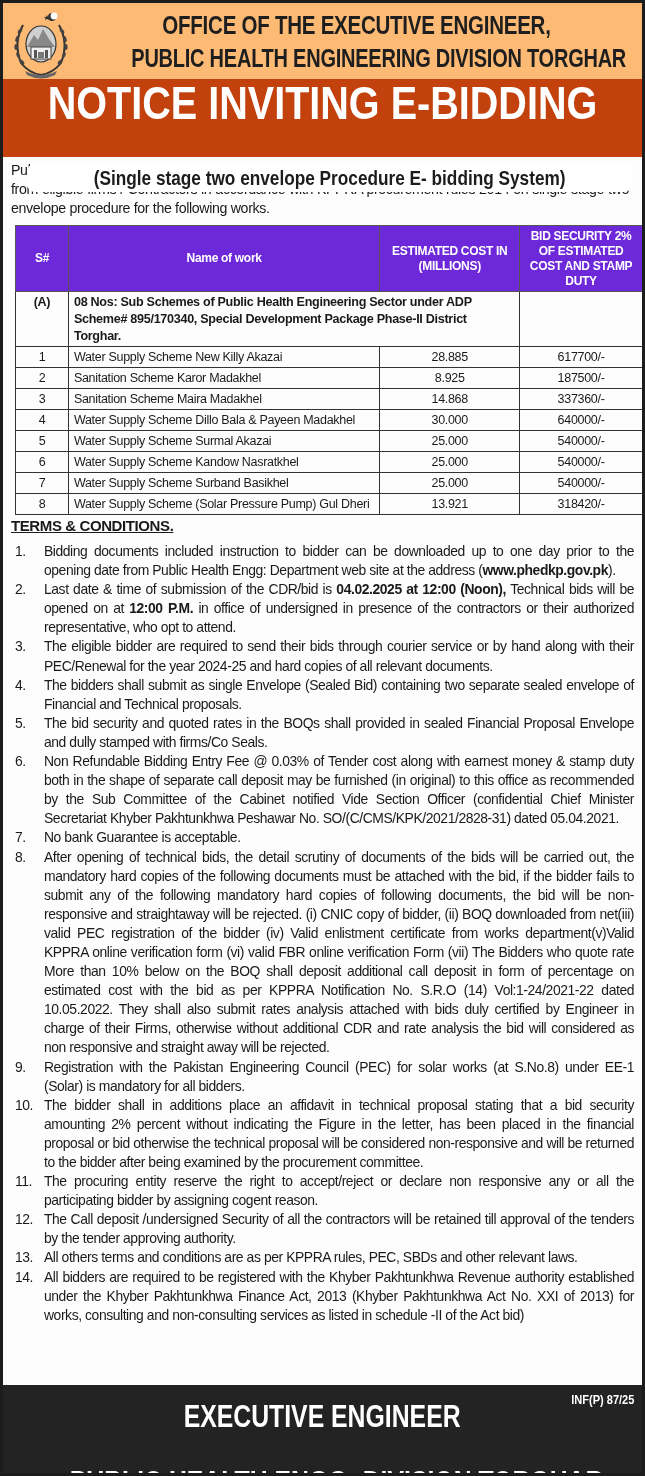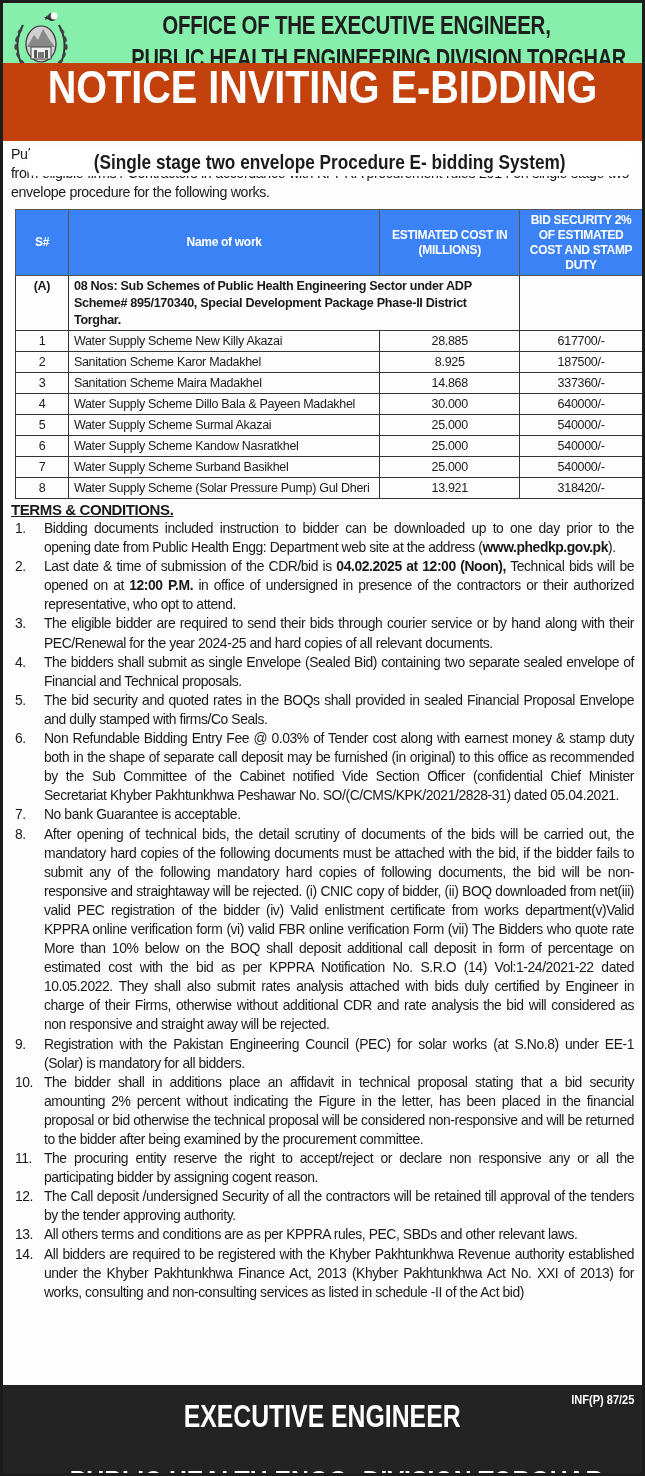--- a/index.html
+++ b/index.html
@@ -3,21 +3,21 @@
 <meta charset="utf-8">
 <style>
   * { box-sizing: border-box; margin: 0; padding: 0; }
   html, body { width: 645px; height: 1476px; background: #ffffff; }
   body { font-family: "Liberation Sans", sans-serif; color: #1a1a1a; }
   .page {
     width: 645px; height: 1476px; position: relative;
     border: 3px solid #1c1c1c; background: #fdfdfd; overflow: hidden;
   }
   .header {
-    height: 60px; position: relative; background: #86efac;
+    height: 76px; position: relative; background: #fdba74;
   }
   .emblem { position: absolute; left: 8px; top: 6px; width: 60px; height: 72px; }
   .office-lines {
     position: absolute; left: 72px; right: 4px; top: 6px; text-align: center;
     font-weight: bold; color: #1e1e1e; line-height: 33px;
   }
   .office-lines .l1 { font-size: 25px; letter-spacing: -0.3px; display: block; transform: scaleX(0.82); transform-origin: center; }
   .office-lines .l2 { font-size: 25px; letter-spacing: -0.3px; display: block; transform: scaleX(0.80); transform-origin: center; white-space: nowrap; }
   .band {
     background: #c2410c; height: 78px; position: relative;
@@ -35,33 +35,33 @@
   .band-sub span { display: inline-block; transform: scaleX(0.82); transform-origin: center; white-space: nowrap; }
   .intro {
     padding: 4px 13px 0 8px; font-size: 14.2px; line-height: 19px; text-align: justify;
     letter-spacing: -0.35px;
   }
   table.works {
     margin: 7px 6px 0 12px; border-collapse: collapse; width: 628px;
     font-size: 12.5px; letter-spacing: -0.3px;
   }
   table.works th {
-    background: #3b82f6; color: #fff; font-weight: bold; font-size: 12px;
+    background: #6d28d9; color: #fff; font-weight: bold; font-size: 12px;
     border: 1px solid #555; line-height: 15px; padding: 2px 2px; height: 66px;
   }
   table.works td {
     border: 1px solid #333; padding: 1px 5px; height: 20.5px; line-height: 18px;
   }
   td.c-sn, td.c-cost, td.c-sec { text-align: center; }
   td.c-sec { padding-left: 20px; }
   tr.group td { font-weight: bold; font-size: 12.6px; line-height: 17px; vertical-align: top; padding-top: 2px; }
   .terms { padding: 2px 8px 0 8px; }
   .terms-title {
     font-weight: bold; font-size: 15px; text-decoration: underline; letter-spacing: -0.4px;
-    margin-bottom: 1px;
+    margin-bottom: 8px;
   }
   ol.terms-list { list-style: none; }
   ol.terms-list li {
     display: flex; font-size: 13.9px; line-height: 19.1px; letter-spacing: -0.42px;
   }
   .t-num { width: 33px; flex: 0 0 33px; padding-left: 4px; }
   .t-text { flex: 1; text-align: justify; }
   .t-text b { font-weight: bold; }
   .footer {
     position: absolute; left: 0; right: 0; bottom: 0; height: 88px; background: #232323;

